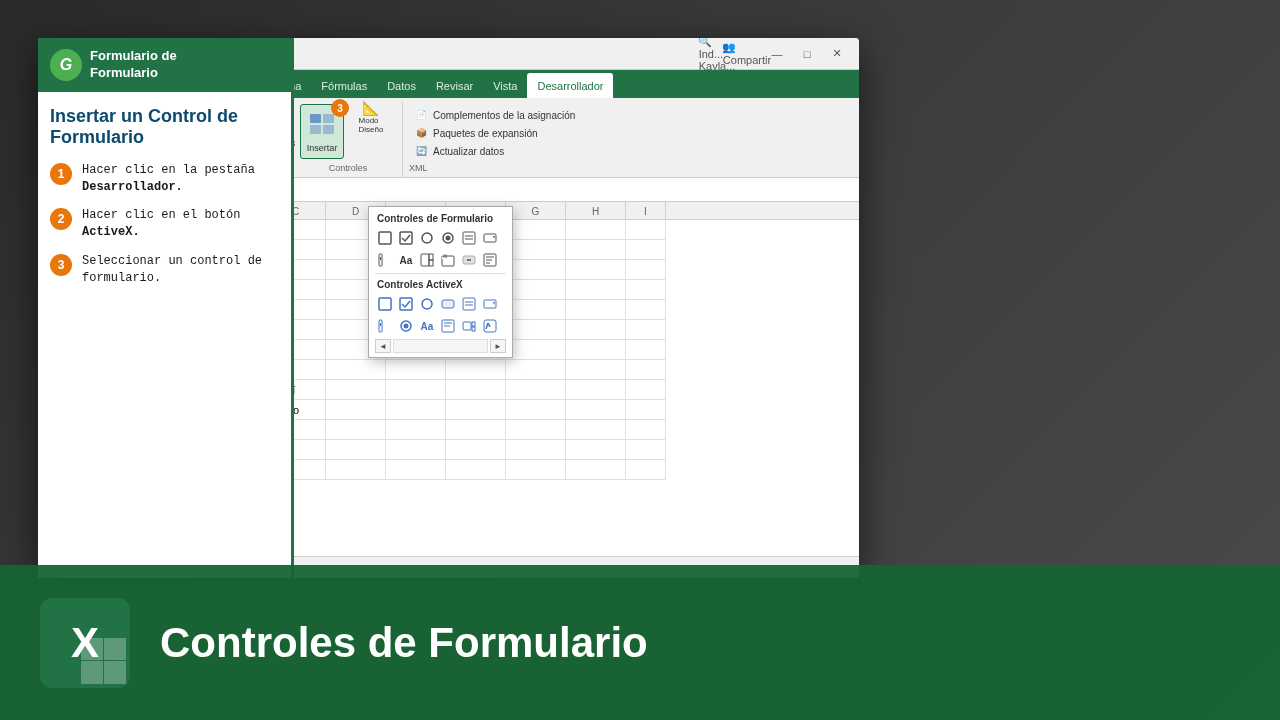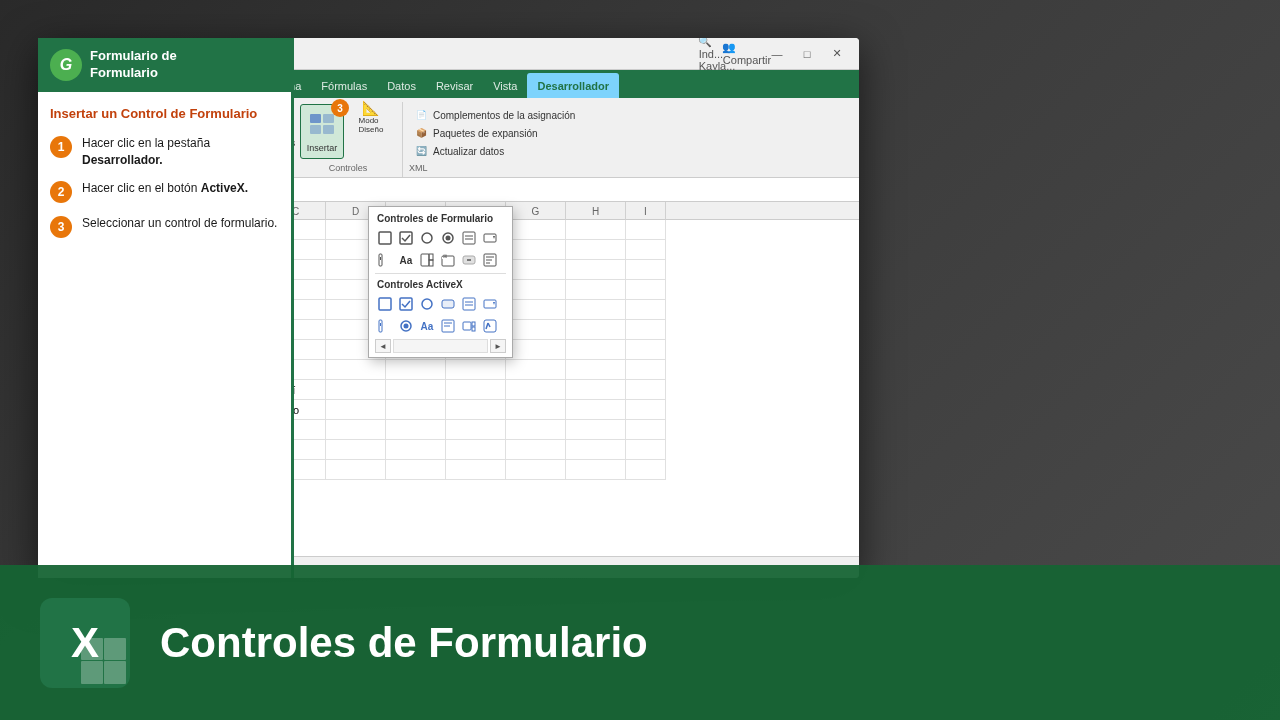--- a/index.html
+++ b/index.html
@@ -112,23 +112,23 @@
       padding: 4px 10px 3px;
       font-size: 11px;
       color: rgba(255,255,255,0.85);
       cursor: pointer;
       border-radius: 3px 3px 0 0;
       height: 25px;
       display: flex;
       align-items: center;
     }
     .ribbon-tab.active {
-      background: #7dd3fc;
+      background: #ffffff;
       color: #217346;
-      font-weight: 700;
+      font-weight: 400;
     }
     .ribbon-content {
       background: #f0f0f0;
       border-bottom: 1px solid #ccc;
       display: flex;
       align-items: stretch;
       padding: 4px 4px 0;
       height: 80px;
     }
     .ribbon-group {
@@ -483,23 +483,23 @@
       color: white;
       font-size: 13px;
       font-weight: 600;
       line-height: 1.3;
     }
     .left-panel-content {
       padding: 14px 12px;
       flex: 1;
     }
     .step-title {
-      font-size: 13px;
+      font-size: 18px;
       font-weight: bold;
-      color: #c2410c;
+      color: #0c4a6e;
       margin-bottom: 14px;
     }
     .step-item {
       display: flex;
       align-items: flex-start;
       gap: 10px;
       margin-bottom: 12px;
     }
     .step-num {
       width: 22px;
@@ -512,20 +512,21 @@
       display: flex;
       align-items: center;
       justify-content: center;
       flex-shrink: 0;
       margin-top: 1px;
     }
     .step-text {
       font-size: 12px;
       color: #1a1a1a;
       line-height: 1.4;
+      font-family: Liberation Mono, monospace;
     }
     .step-text strong { font-weight: bold; }
 
     
     .bottom-bar {
       position: absolute;
       bottom: 0;
       left: 0;
       right: 0;
       height: 155px;

